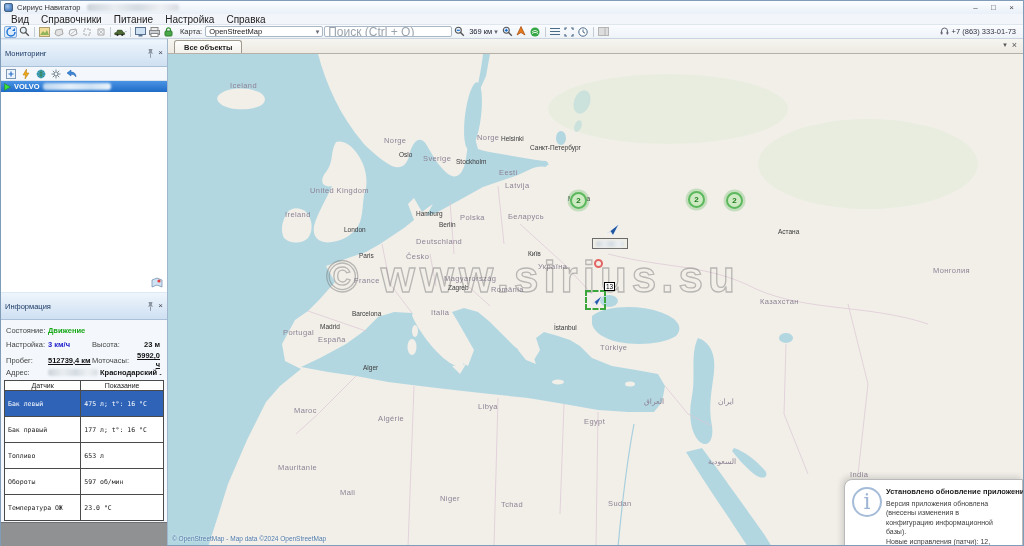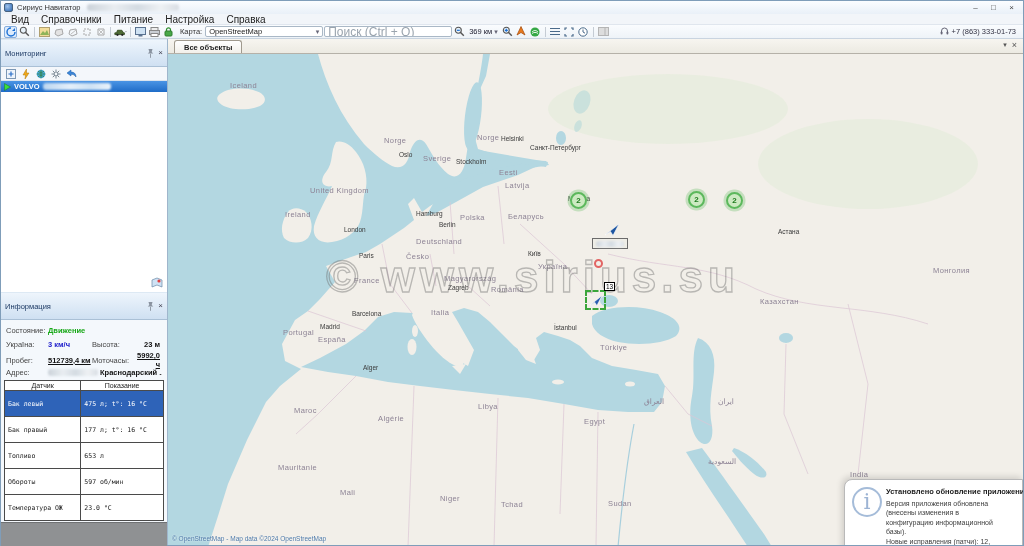--- a/index.html
+++ b/index.html
@@ -343,21 +343,21 @@
           <span class="panel-close">×</span>
         </span>
       </div>
 
       <div class="info-rows">
         <div class="irow">
           <span class="ilabel">Состояние:</span>
           <span class="ival-green" style="grid-column:2/5;">Движение</span>
         </div>
         <div class="irow">
-          <span class="ilabel">Україна:</span>
+          <span class="ilabel">Настройка:</span>
           <span class="ival-blue">3 км/ч</span>
           <span class="ilabel">Высота:</span>
           <span class="ival-b iright">23 м</span>
         </div>
         <div class="irow">
           <span class="ilabel">Пробег:</span>
           <span class="ival-link">512739,4 км</span>
           <span class="ilabel">Моточасы:</span>
           <span class="ival-link iright">5992,0 ч</span>
         </div>

